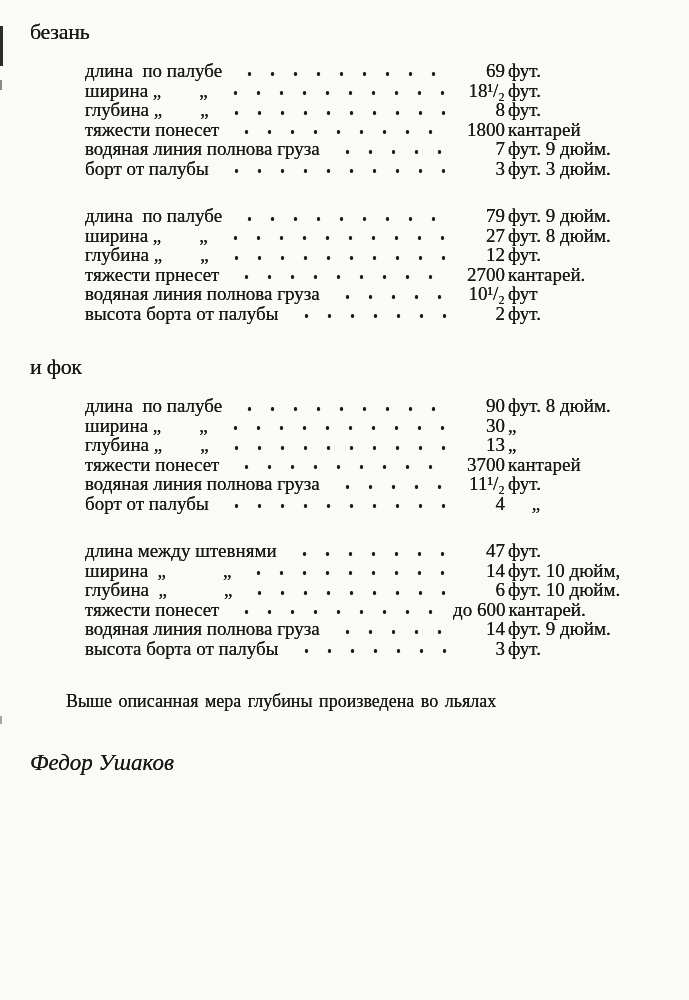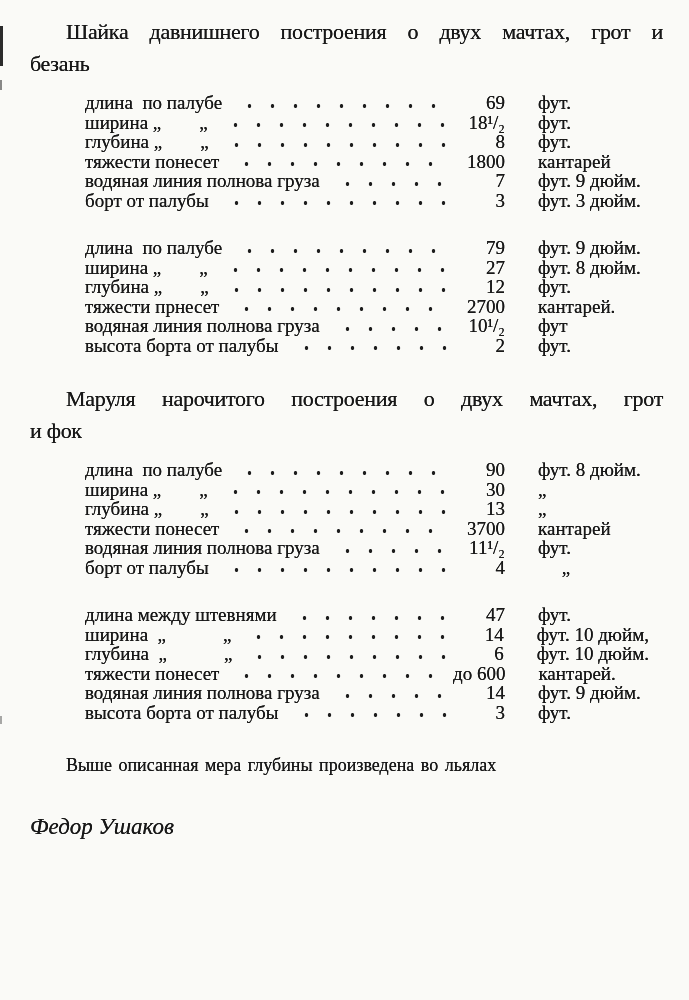--- a/index.html
+++ b/index.html
@@ -32,40 +32,39 @@
            text-shadow: 0 0 0.3px currentColor; }
   .row { display: flex; align-items: flex-end; line-height: 19.5px; text-align: right; }
   .lbl { flex: 0 0 auto; white-space: pre; }
   .leader {
     flex: 1 1 auto; min-width: 28px; height: 19.5px; align-self: flex-end;
     background-image: radial-gradient(circle, #1c1c1c 1.6px, transparent 2.1px);
     background-size: 23px 6px; background-repeat: repeat-x;
     background-position: left 8px bottom 4px;
     margin: 0 2px 0 8px;
   }
-  .val { flex: 0 0 196px; display: flex; align-items: baseline; gap: 24px; }
+  .val { flex: 0 0 196px; display: flex; align-items: baseline; }
   .num { flex: 0 0 52px; display: flex; justify-content: flex-end;
          white-space: pre; }
-  .unit { margin-left: 9px; white-space: pre; }
+  .unit { margin-left: 3px; white-space: pre; }
 
   .closing { margin-top: 22px; font-size: 18px; line-height: 30px;
              text-indent: 36px; word-spacing: 2px;
              text-shadow: 0 0 0.4px currentColor; }
   .signature { margin-top: 34px; font-size: 23px; font-style: italic;
                text-align: left; padding-right: 12px;
                text-shadow: 0 0 0.3px currentColor; }
 </style>
 </head>
 <body>
 
 <div class="page">
 
   <div>
     <div class="heading">
-      <div class="h-first">Шайка давнишнего построения о двух мачтах, грот и</div>
       <div class="h-rest">безань</div>
     </div>
     <div class="specs">
       <div class="row">
         <span class="lbl">длина&nbsp; по палубе</span>
         <span class="leader"></span>
         <span class="val">
           <span class="num">69</span>
           <span class="unit">фут.</span>
         </span>
@@ -161,21 +160,20 @@
         <span class="val">
           <span class="num">2</span>
           <span class="unit">фут.</span>
         </span>
       </div>
     </div>
   </div>
 
   <div>
     <div class="heading">
-      <div class="h-first">Маруля нарочитого построения о двух мачтах, грот</div>
       <div class="h-rest">и фок</div>
     </div>
     <div class="specs">
       <div class="row">
         <span class="lbl">длина&nbsp; по палубе</span>
         <span class="leader"></span>
         <span class="val">
           <span class="num">90</span>
           <span class="unit">фут. 8 дюйм.</span>
         </span>

